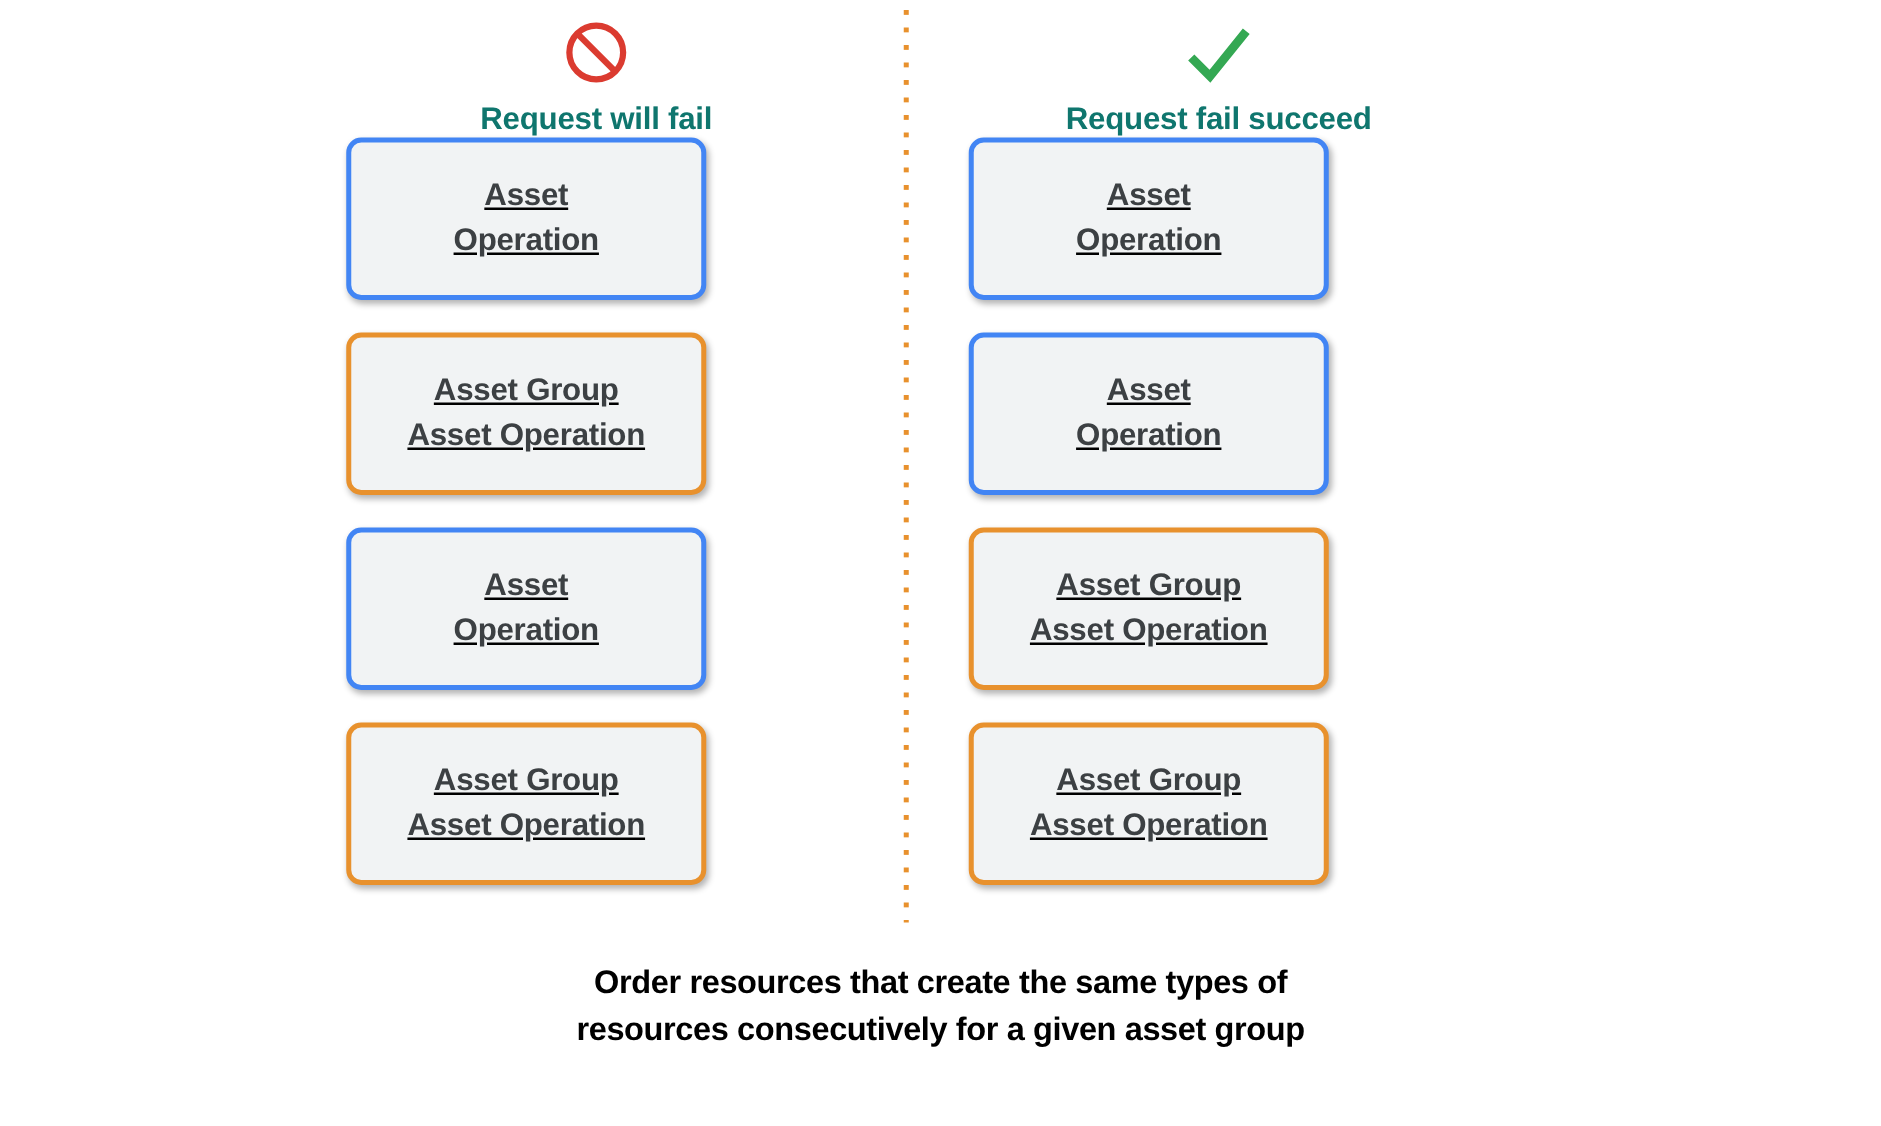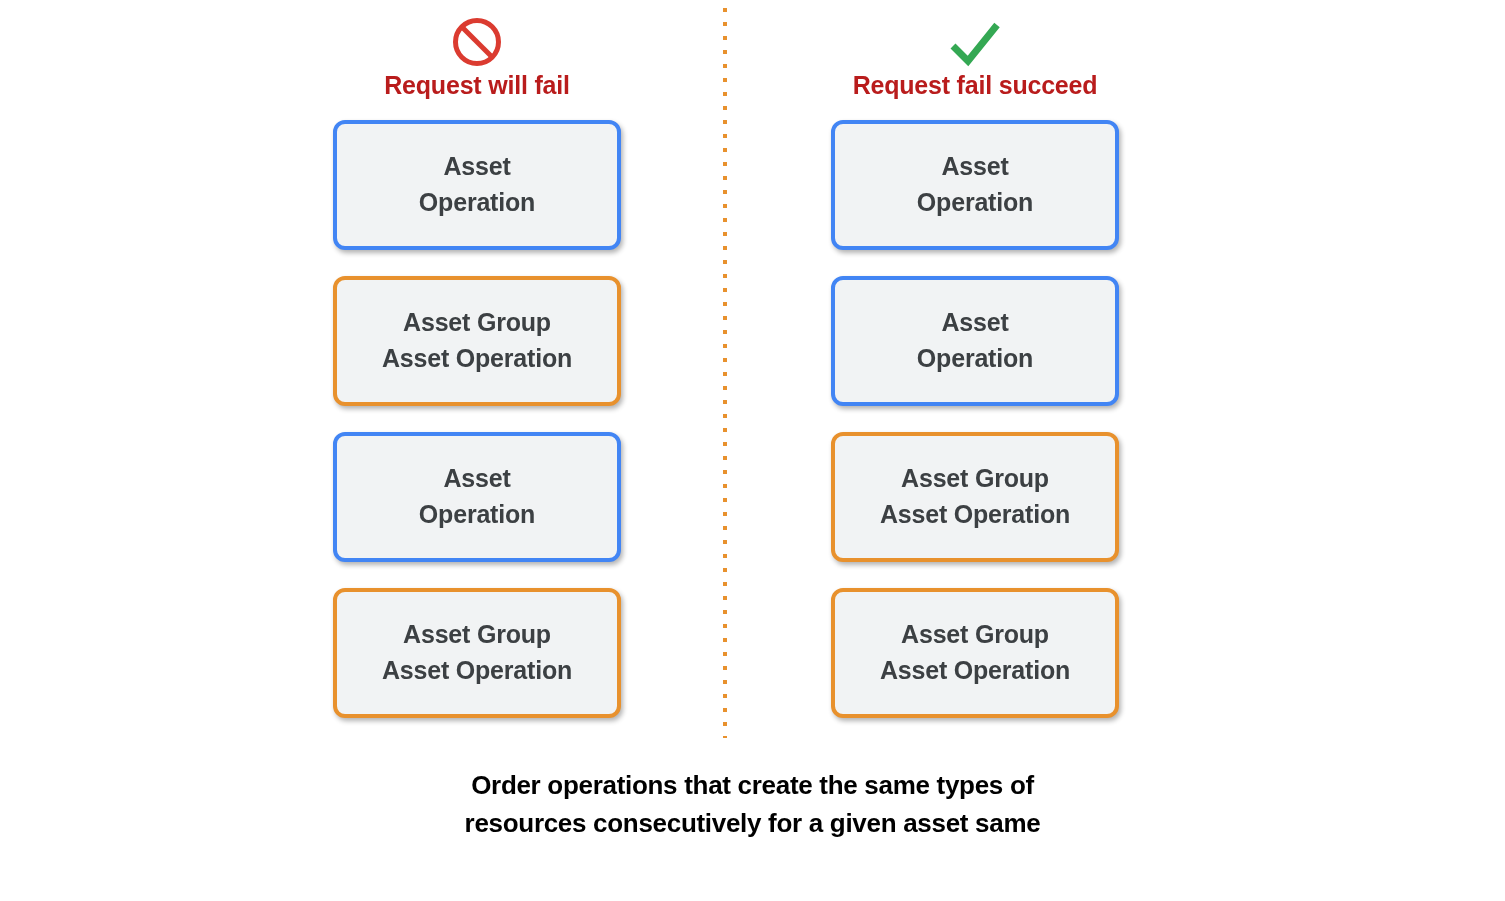--- a/index.html
+++ b/index.html
@@ -60,34 +60,33 @@
     height: 56px;
     display: flex;
     align-items: center;
     justify-content: center;
   }
   .status-icon svg { display: block; }
 
   .col-title {
     font-size: 25px;
     font-weight: bold;
-    color: #b91c1c;
+    color: #0f766e;
     letter-spacing: -0.2px;
-    margin-top: 2px;
+    margin-top: 12px;
     line-height: 1.1;
     white-space: nowrap;
   }
 
   
   .box-stack {
-    margin-top: 20px;
     display: flex;
     flex-direction: column;
-    align-items: center;
     gap: 26px;
+    text-decoration: underline;
   }
 
   .op-box {
     position: relative;
     box-sizing: border-box;
     width: 288px;
     height: 130px;
     background: #f1f3f4;
     border-radius: 12px;
     border: 4px solid #4285f4;
@@ -186,17 +185,17 @@
 Asset Operation</div>
       </div>
       <div class="op-box kind-group">
         <div class="op-label">Asset Group
 Asset Operation</div>
       </div>
     </div>
   </div>
 
   <div class="caption">
-    <span class="cap-line">Order operations that create the same types of</span>
-    <span class="cap-line">resources consecutively for a given asset same</span>
+    <span class="cap-line">Order resources that create the same types of</span>
+    <span class="cap-line">resources consecutively for a given asset group</span>
   </div>
 
 </div>
 
 </body></html>

